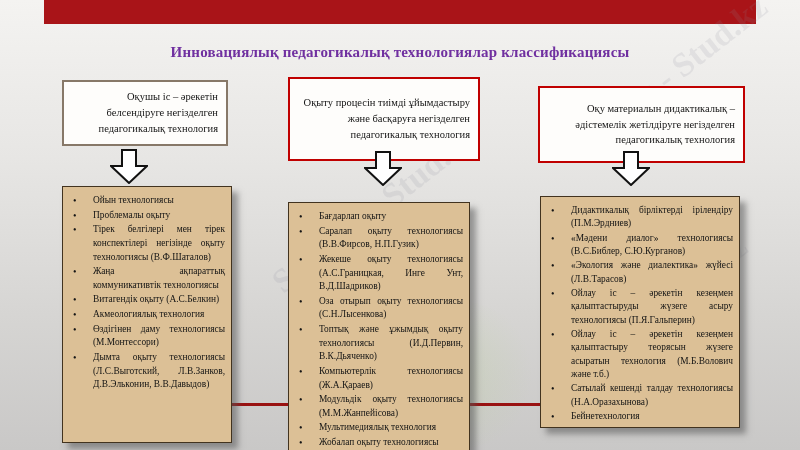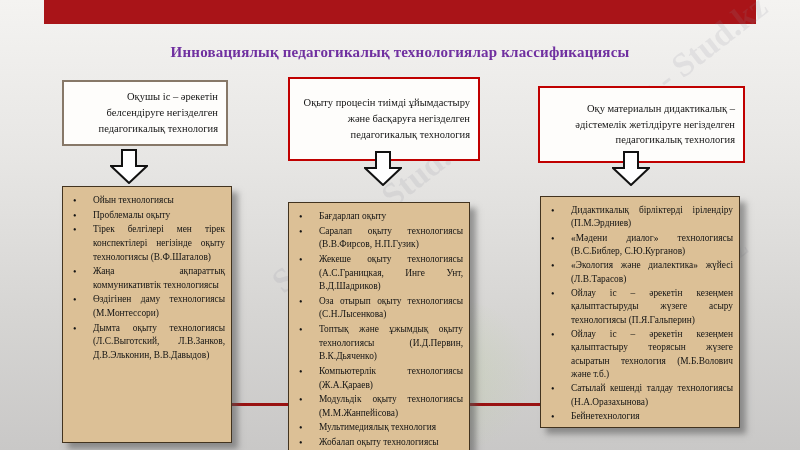--- a/index.html
+++ b/index.html
@@ -91,20 +91,22 @@
 
   <div class="connector cn1"></div>
   <div class="connector cn2"></div>
 
   <div class="listbox lb1">
     <ul>
       <li>Ойын технологиясы</li>
       <li>Проблемалы оқыту</li>
       <li>Тірек белгілері мен тірек конспектілері негізінде оқыту технологиясы (В.Ф.Шаталов)</li>
       <li>Жаңа ақпараттық коммуникативтік технологиясы</li>
+      <li>Витагендік оқыту (А.С.Белкин)</li>
+      <li>Акмеологиялық технология</li>
       <li>Өздігінен даму технологиясы (М.Монтессори)</li>
       <li>Дымта оқыту технологиясы (Л.С.Выготский,  Л.В.Занков, Д.В.Эльконин, В.В.Давыдов)</li>
     </ul>
   </div>
 
   <div class="listbox lb2">
     <ul>
       <li>Бағдарлап оқыту</li>
       <li>Саралап оқыту технологиясы (В.В.Фирсов, Н.П.Гузик)</li>
       <li>Жекеше оқыту технологиясы (А.С.Границкая, Инге Унт, В.Д.Шадриков)</li>

